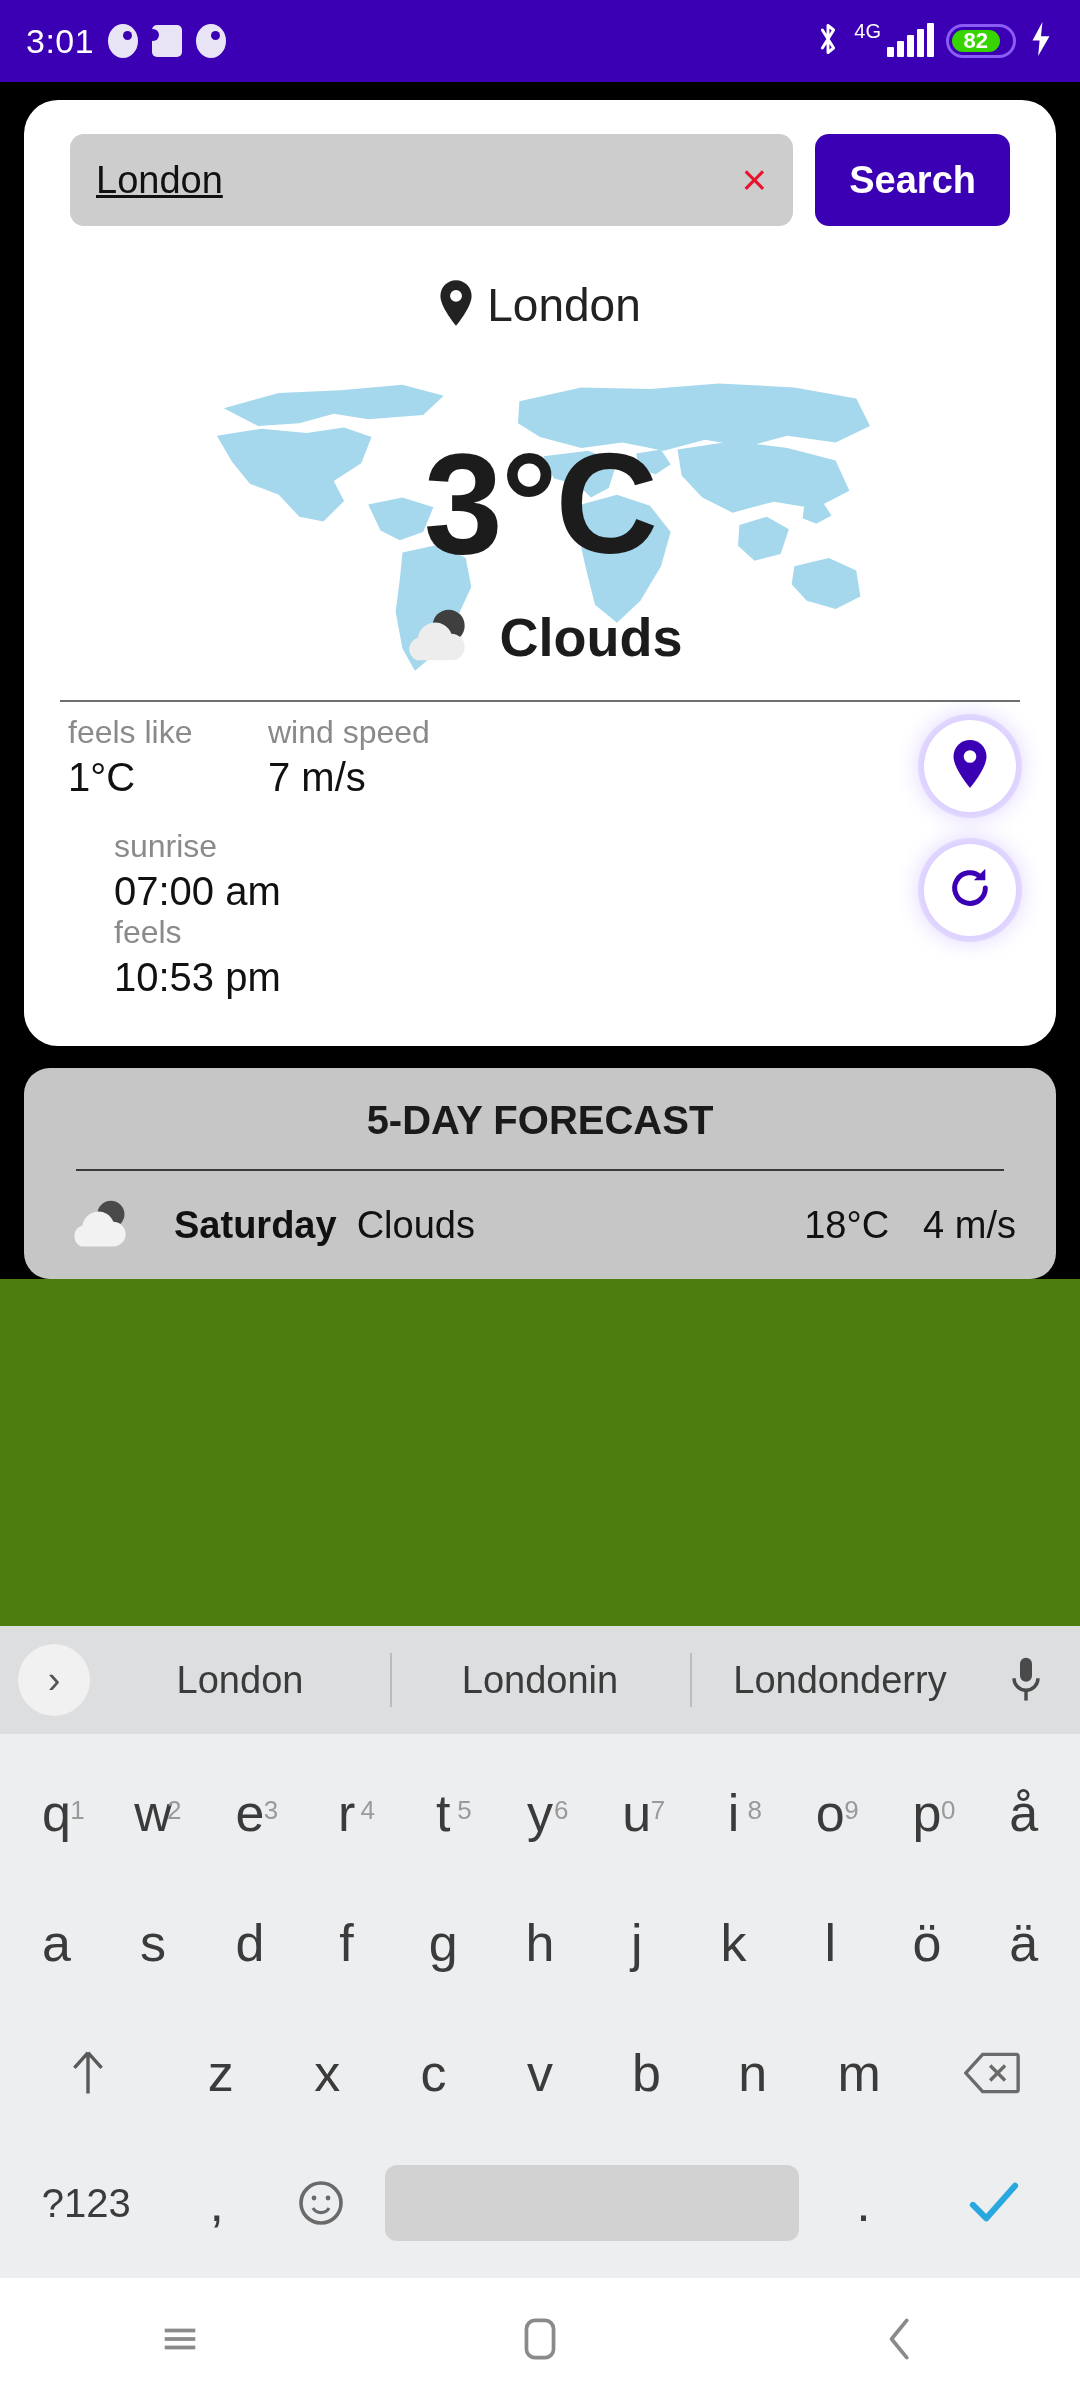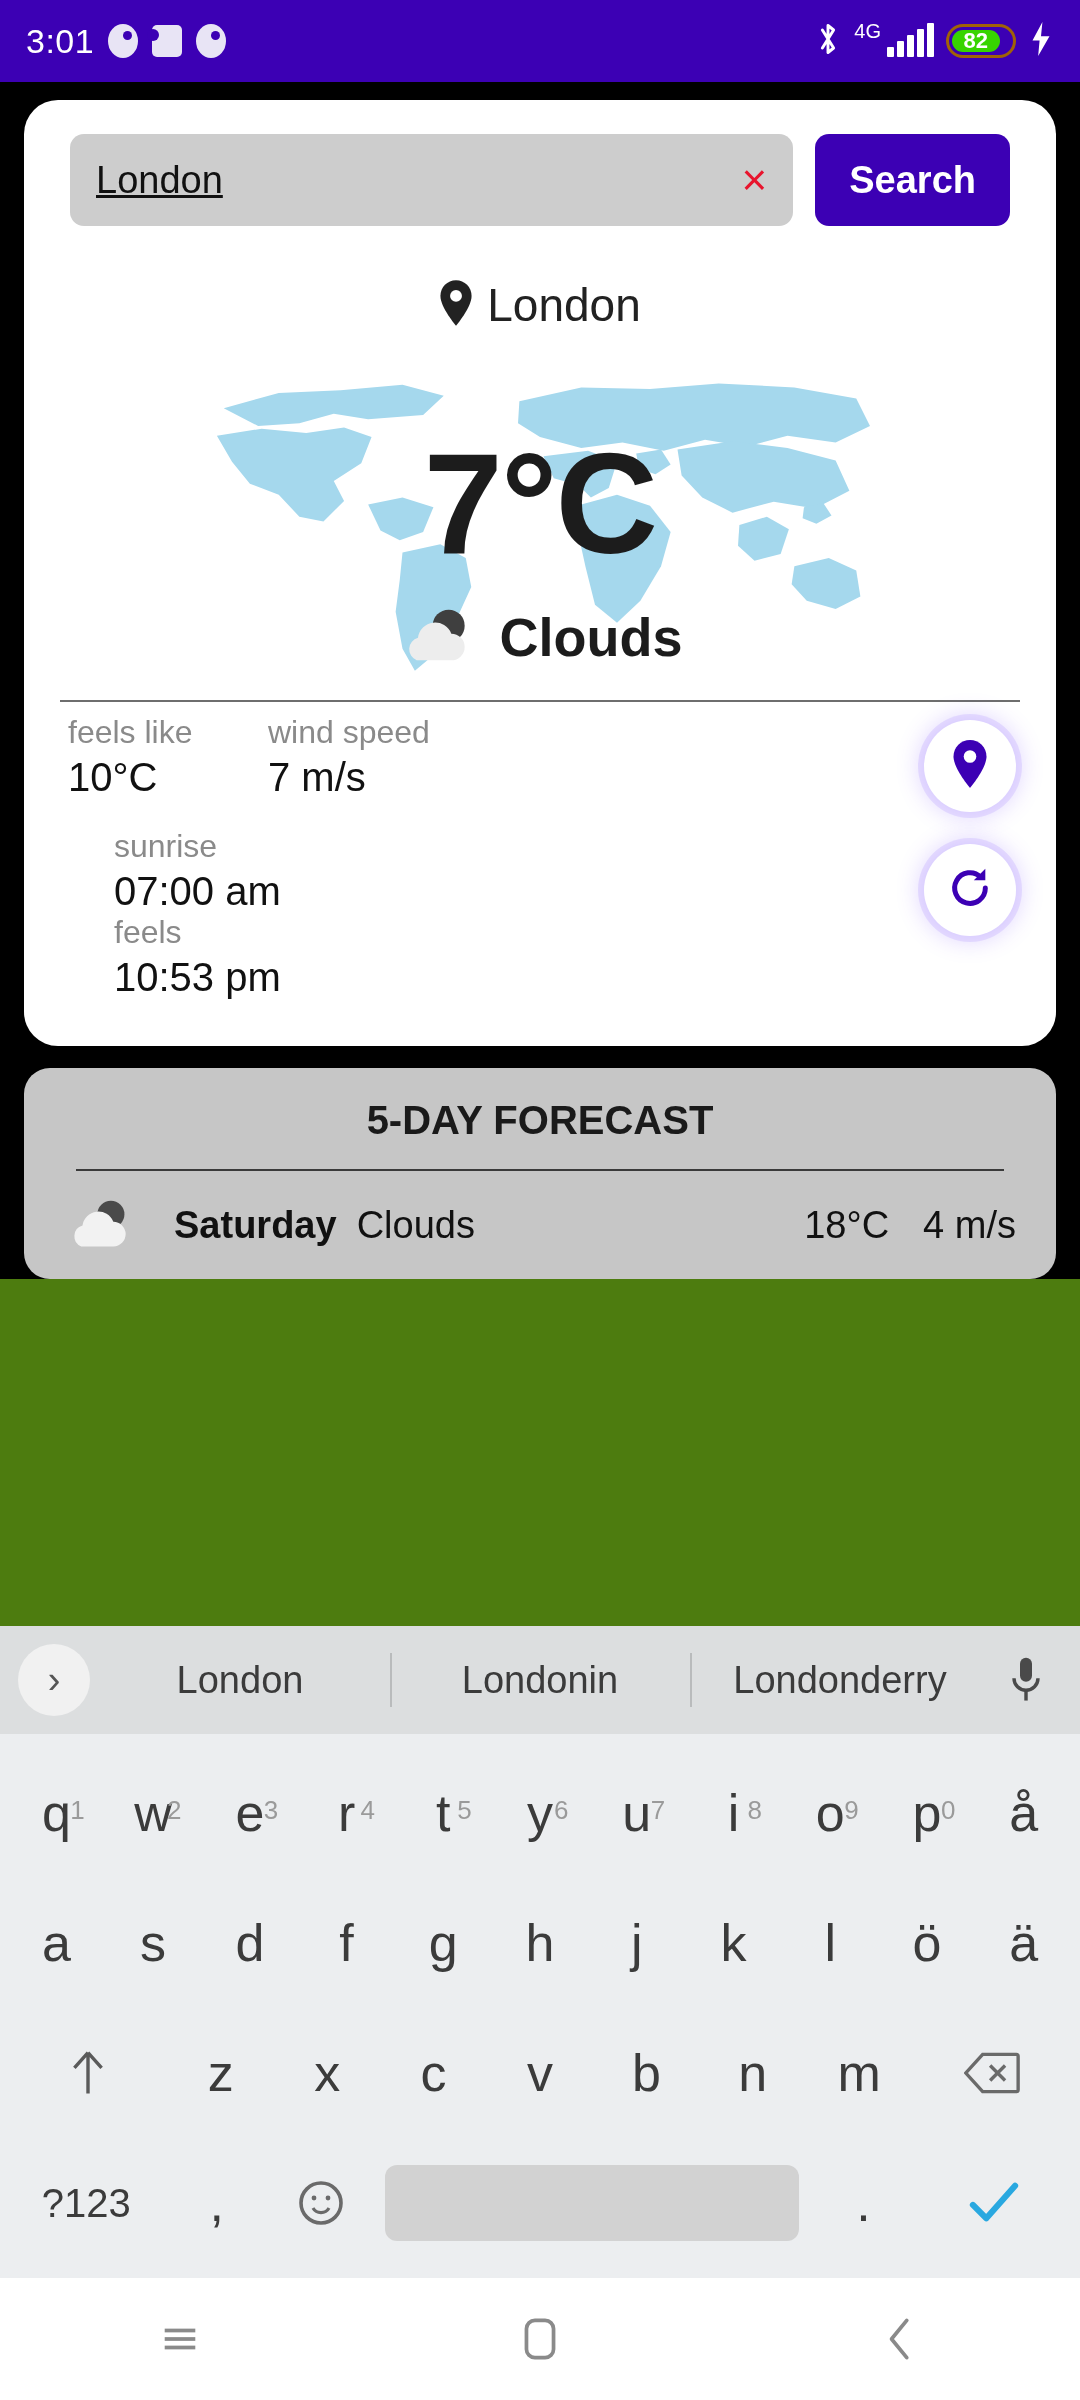--- a/index.html
+++ b/index.html
@@ -36,21 +36,21 @@
     background: #3C00B4; border-radius: 50%; left: -5px; top: 4px;
   }
   .sb-right { margin-left: auto; display: flex; align-items: center; gap: 12px; }
   .sb-4g { font-size: 20px; position: relative; top: -10px; margin-right: -6px; }
   .bars { display: flex; align-items: flex-end; gap: 3px; height: 32px; }
   .bars i { width: 7px; background: #fff; display: block; border-radius: 1px; }
   .bars i:nth-child(1){height:10px} .bars i:nth-child(2){height:16px}
   .bars i:nth-child(3){height:22px} .bars i:nth-child(4){height:28px}
   .bars i:nth-child(5){height:34px}
   .batt {
-    width: 70px; height: 34px; border: 3px solid #a16207; border-radius: 17px;
+    width: 70px; height: 34px; border: 3px solid #8b5cf6; border-radius: 17px;
     display: flex; align-items: flex-end; padding: 3px;
   }
   .batt-fill {
     background: #37d400; height: 100%; width: 82%; border-radius: 12px;
     display: flex; align-items: center; justify-content: center;
     font-size: 22px; font-weight: bold; color: #fff;
   }
 
   
   .app { position: relative; background: #000; padding: 18px 24px 0; }
@@ -247,41 +247,41 @@
             <path d="M505 140 L570 132 L612 148 L600 186 L574 200 L556 182 L520 172 Z"></path>
             <path d="M560 210 L612 196 L660 212 L690 250 L676 300 L646 350 L612 382 L580 356 L566 300 L556 254 Z"></path>
             <path d="M700 130 L780 118 L860 128 L930 146 L950 190 L900 216 L840 206 L780 222 L736 200 L706 168 Z"></path>
             <path d="M790 240 L830 228 L862 246 L850 282 L812 292 L788 270 Z"></path>
             <path d="M870 300 L920 288 L960 306 L966 344 L930 362 L888 350 L866 326 Z"></path>
             <path d="M640 136 L676 130 L690 152 L668 166 L644 158 Z"></path>
             <path d="M884 214 L912 208 L924 226 L902 238 L882 230 Z"></path>
           </g>
         </svg>
 
-        <div class="bigtemp">7°C</div>
+        <div class="bigtemp">3°C</div>
 
         <div class="condrow">
           <span>
             <svg width="80" height="56" viewBox="0 0 60 42">
               <circle cx="38" cy="14" r="12" fill="#3f3f3f"></circle>
               <path d="M14 40 h26 a10 10 0 0 0 0-20 a13 13 0 0 0-25 3 a9 9 0 0 0-1 17 z" fill="#ededed"></path>
             </svg>
           </span>
           <span class="cond-label">Clouds</span>
         </div>
       </div>
 
       <div class="divider"></div>
 
       <div class="details">
         <div class="detcols">
           <div class="detrow">
             <div class="detcell">
               <div class="lbl">feels like</div>
-              <div class="val">10°C</div>
+              <div class="val">1°C</div>
             </div>
             <div class="detcell">
               <div class="lbl">wind speed</div>
               <div class="val">7 m/s</div>
             </div>
           </div>
           <div class="detrow second">
             <div class="detcell">
               <div class="lbl">sunrise</div>
               <div class="val">07:00 am</div>

